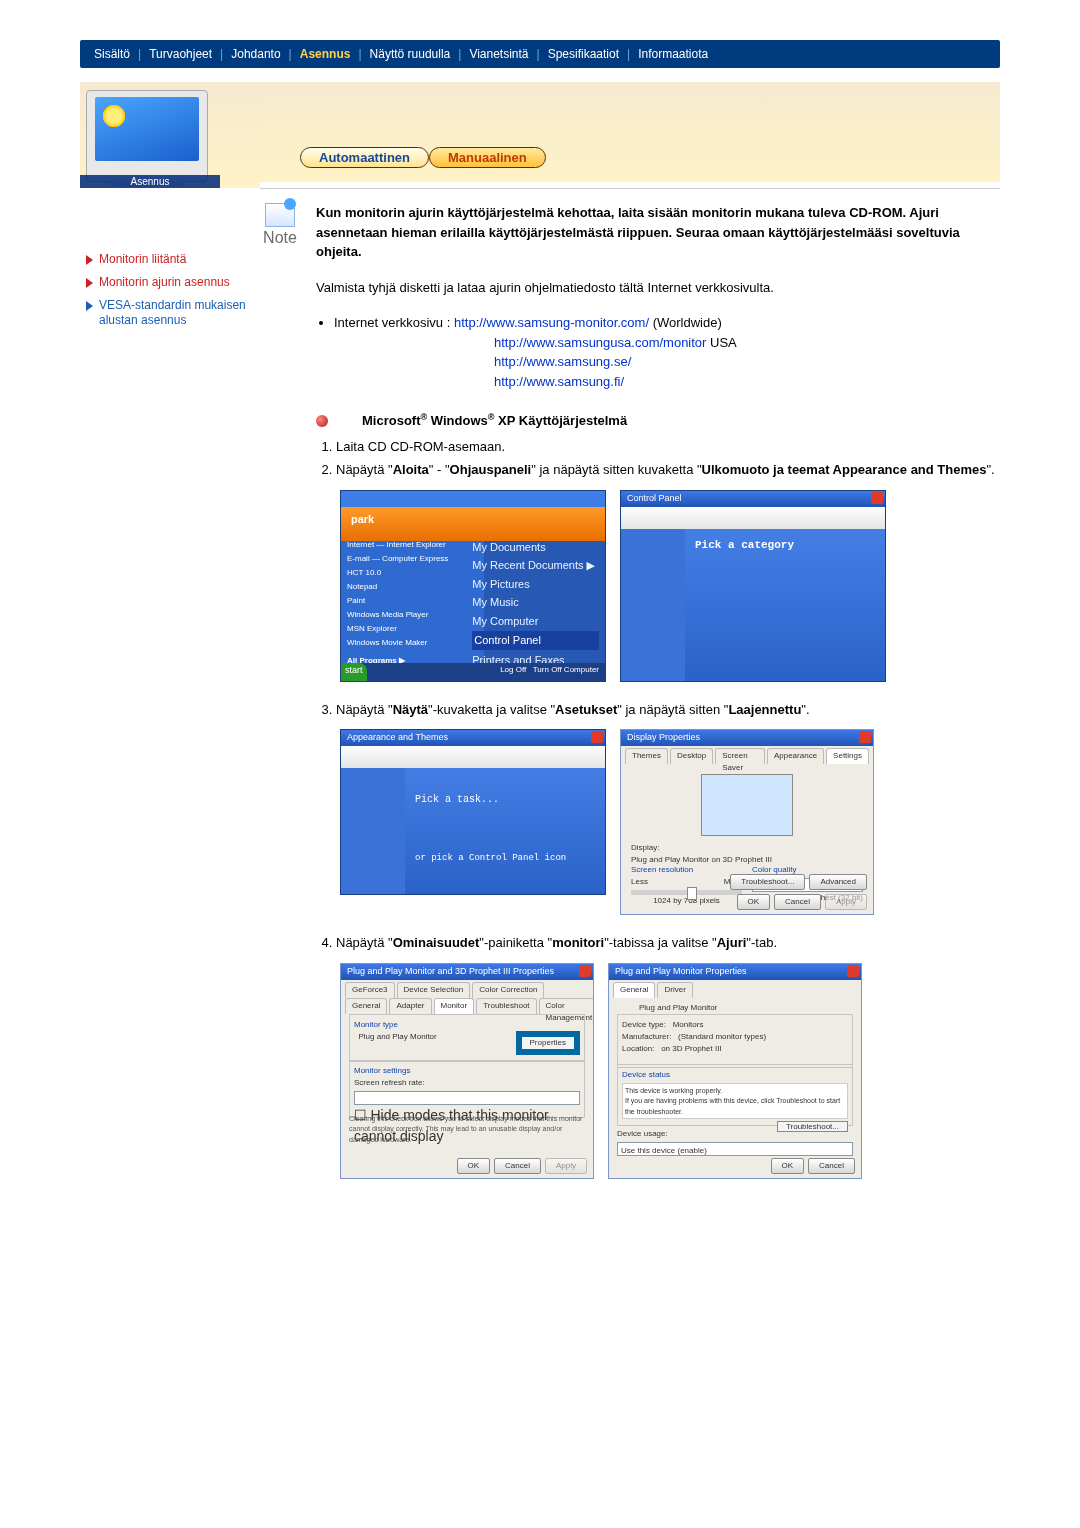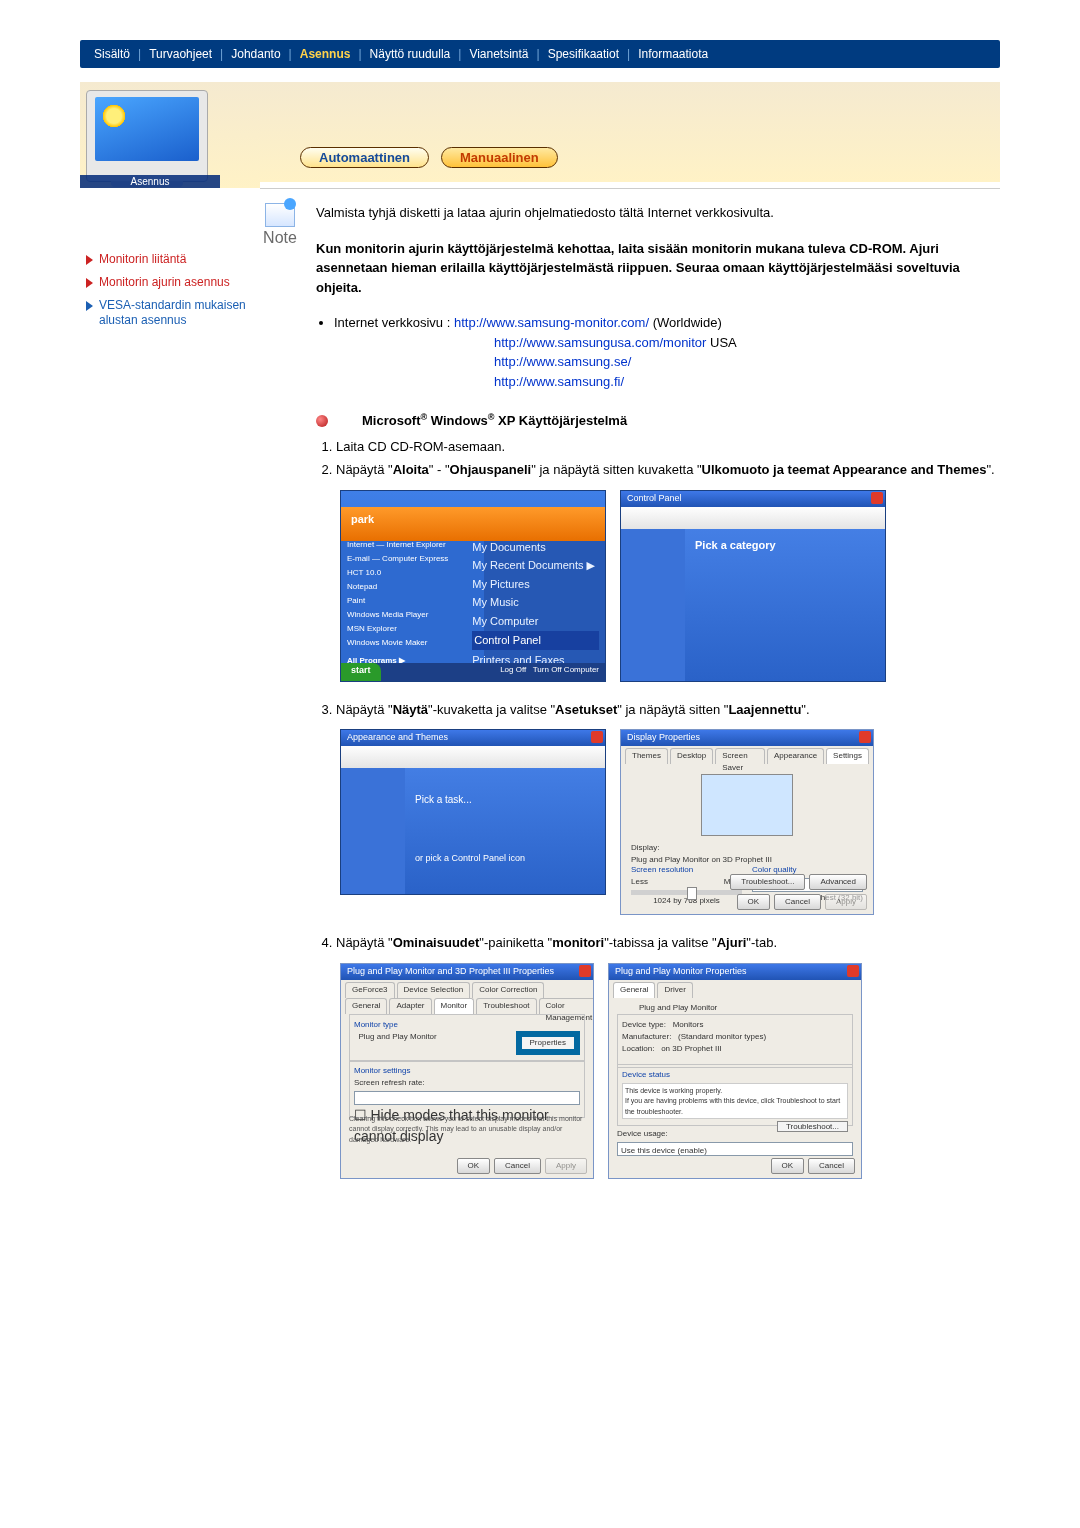--- a/index.html
+++ b/index.html
@@ -14,21 +14,21 @@
   .sidecol { width:180px; flex:none; }
   .mainwrap { flex:1; }
   
   .hero { background:linear-gradient(#f5ead0,#fff2c6); height:100px; display:flex; align-items:flex-end; position:relative; padding-bottom:6px; }
   .monitor { width:120px; height:90px; background:#e8e8e8; border:1px solid #aaa; border-radius:4px; margin:6px 10px 0 6px; position:relative; }
   .monitor::before{ content:""; position:absolute; left:8px; right:8px; top:6px; bottom:20px; background:linear-gradient(160deg,#4aa6ff 0%,#1a5fcc 100%); border-radius:2px;}
   .monitor::after{ content:""; position:absolute; left:20%; right:20%; bottom:-6px; height:6px; background:#ccc; border-radius:0 0 4px 4px;}
   .monitor .sun{ position:absolute; left:14px; top:12px; width:26px; height:26px; background:radial-gradient(circle,#ffef7a 40%,#ffc400 60%,transparent 62%);}
   .heroCaption { position:absolute; left:0; bottom:0; width:140px; text-align:center; background:rgba(0,40,120,.85); color:#fff; font-size:10px; padding:1px 0;}
   
-  .tabs { display:flex; gap:12px; padding:8px 0 6px 40px; }
+  .tabs { display:flex; gap:0; padding:8px 0 6px 40px; }
   .tab { border:1px solid #5a2f00; border-radius:14px; padding:2px 18px; font-size:13px; font-weight:bold; background:linear-gradient(#fffef0,#ffe38c); color:#154a9a; cursor:pointer;}
   .tab.active { background:linear-gradient(#ffe9a0,#ffc23a); color:#c23a00; }
   
   .divider { height:1px; background:#ccc; margin:6px 0 14px 0; }
   
   .sidecol .group { margin-top:60px; font-size:12px; }
   .sidecol .group .row { display:flex; align-items:flex-start; padding:4px 6px; line-height:1.25; }
   .sidecol .arrow { width:0; height:0; border-top:5px solid transparent; border-bottom:5px solid transparent; margin-top:3px; margin-right:6px;}
   .sidecol .arrow.red { border-left:7px solid #c22; }
   .sidecol .arrow.blue{ border-left:7px solid #1b5fb3; }
@@ -66,22 +66,22 @@
   .shot .titlebar .xbtn{ position:absolute; right:2px; top:1px; width:12px; height:12px; background:#e03a2a; border-radius:2px;}
   .shot .body{ position:absolute; left:0; right:0; top:16px; bottom:0; }
   .shot.start .body{ background:linear-gradient(90deg,#2e6ad0 0 54%, #2658b4 54% 100%);}
   .shot.start .userbar{ position:absolute; left:0; right:0; top:0; height:26px; background:linear-gradient(#ff9a2a,#e86f00); color:#fff; font-size:11px; font-weight:bold; padding:4px 10px;}
   .shot.start .left{ position:absolute; left:6px; top:30px; width:45%; font-size:8px; color:#fff;}
   .shot.start .left div{ margin:2px 0;}
   .shot.start .right{ position:absolute; right:6px; top:30px; width:48%; font-size:11px; color:#eaf2ff;}
   .shot.start .right div{ margin:2px 0;}
   .shot.start .right .hl{ background:#1740a0; color:#fff; padding:1px 2px;}
   .shot.start .bottom{ position:absolute; left:0; right:0; bottom:0; height:16px; background:#1c3f86; font-size:8px; color:#fff; text-align:right; padding:1px 6px;}
-  .shot.start .startbtn{ position:absolute; left:0; bottom:0; height:16px; background:#2a9a2a; color:#fff; font-size:9px; font-weight:bold; padding:1px 10px; border-radius:0 8px 0 0;}
-  .shot.cpanel .body, .shot.apps .body{ font-size:8px; color:#fff;}
+  .shot.start .startbtn{ position:absolute; left:0; bottom:0; height:16px; background:#2a9a2a; color:#fff; font-size:9px; font-weight:normal; padding:1px 4px; border-radius:0 8px 0 0;}
+  .shot.cpanel .body, .shot.apps .body{ font-size:8px; color:#fff;font-family:Liberation Mono, monospace;}
   .shot.cpanel .side, .shot.apps .side{ position:absolute; left:0; top:22px; bottom:0; width:64px; background:#3a72d8;}
   .shot.cpanel .catline, .shot.apps .catline{ position:absolute; left:74px; top:30px; font-size:11px; color:#fff; font-weight:bold;}
   .shot.cpanel .toolbar, .shot.apps .toolbar{ position:absolute; left:0; right:0; top:0; height:22px; background:linear-gradient(#fefefe,#e4e4e4);}
   .shot.apps .task{ position:absolute; left:74px; top:46px; color:#fff; font-size:10px;}
   .shot.disp .body, .shot.adv1 .body, .shot.adv2 .body{ background:#efece5; font-size:9px; color:#333;}
   .shot .tabstrip{ position:absolute; left:4px; right:4px; top:2px; height:16px; display:flex; gap:2px;}
   .shot .tabstrip span{ background:#efece5; border:1px solid #bbb; border-bottom:none; border-radius:3px 3px 0 0; padding:1px 6px; font-size:8px;}
   .shot .tabstrip span.on{ background:#fff;}
   .shot .btnrow{ position:absolute; right:6px; bottom:4px; display:flex; gap:4px;}
   .shot .btnrow span{ border:1px solid #888; background:linear-gradient(#fff,#d8d8d8); font-size:8px; padding:1px 10px; border-radius:2px;}
@@ -156,22 +156,22 @@
       </div>
       <div class="divider"></div>
 
       <div class="main">
         <div class="notecol">
           <div class="noteicon"></div>
           <div class="lbl">Note</div>
         </div>
 
         <div class="content">
+          <p class="para"><b>Kun monitorin ajurin käyttöjärjestelmä kehottaa, laita sisään monitorin mukana tuleva CD-ROM. Ajuri asennetaan hieman erilailla käyttöjärjestelmästä riippuen. Seuraa omaan käyttöjärjestelmääsi soveltuvia ohjeita.</b></p>
           <p class="para">Valmista tyhjä disketti ja lataa ajurin ohjelmatiedosto tältä Internet verkkosivulta.</p>
-          <p class="para"><b>Kun monitorin ajurin käyttöjärjestelmä kehottaa, laita sisään monitorin mukana tuleva CD-ROM. Ajuri asennetaan hieman erilailla käyttöjärjestelmästä riippuen. Seuraa omaan käyttöjärjestelmääsi soveltuvia ohjeita.</b></p>
 
           <ul class="links">
             <li>
               <span>Internet verkkosivu : </span>
               <a class="link">http://www.samsung-monitor.com/</a>
               <span> (Worldwide)</span><br>
               <span class="indent"><a class="link">http://www.samsungusa.com/monitor</a><span> USA</span></span><br>
               <span class="indent"><a class="link">http://www.samsung.se/</a></span><br>
               <span class="indent"><a class="link">http://www.samsung.fi/</a></span>
             </li>

